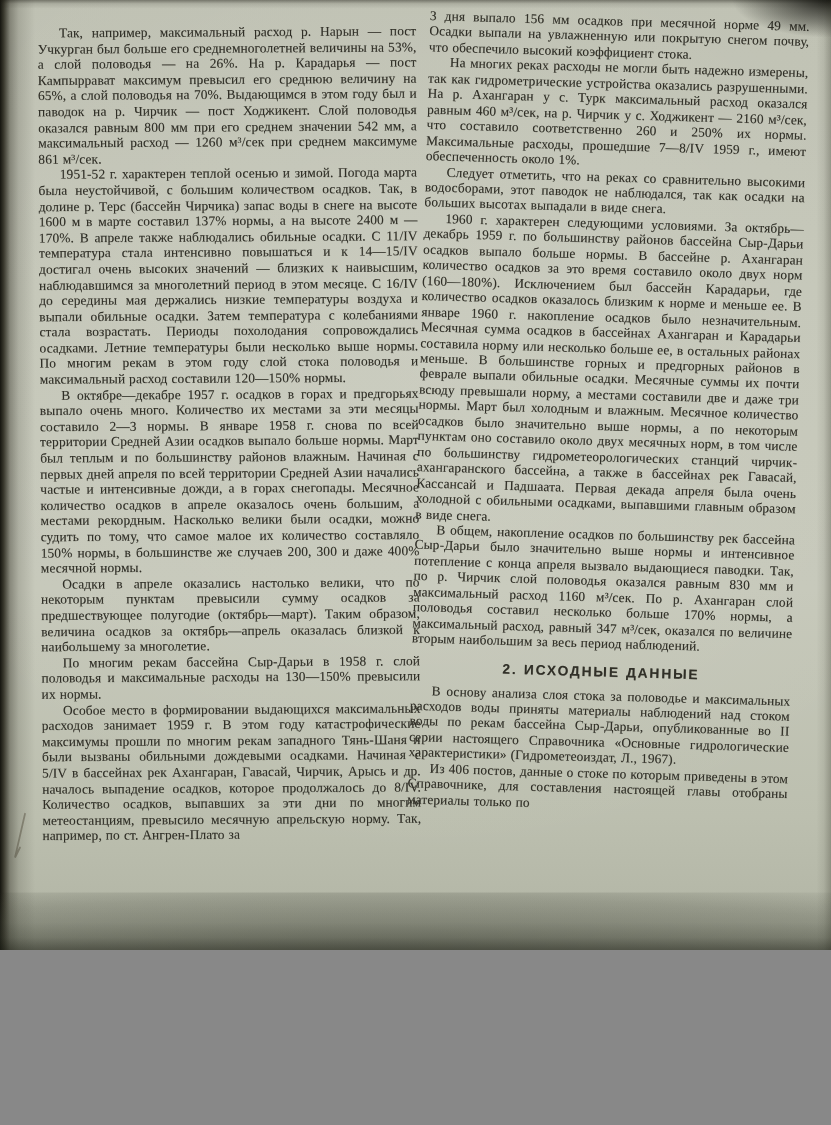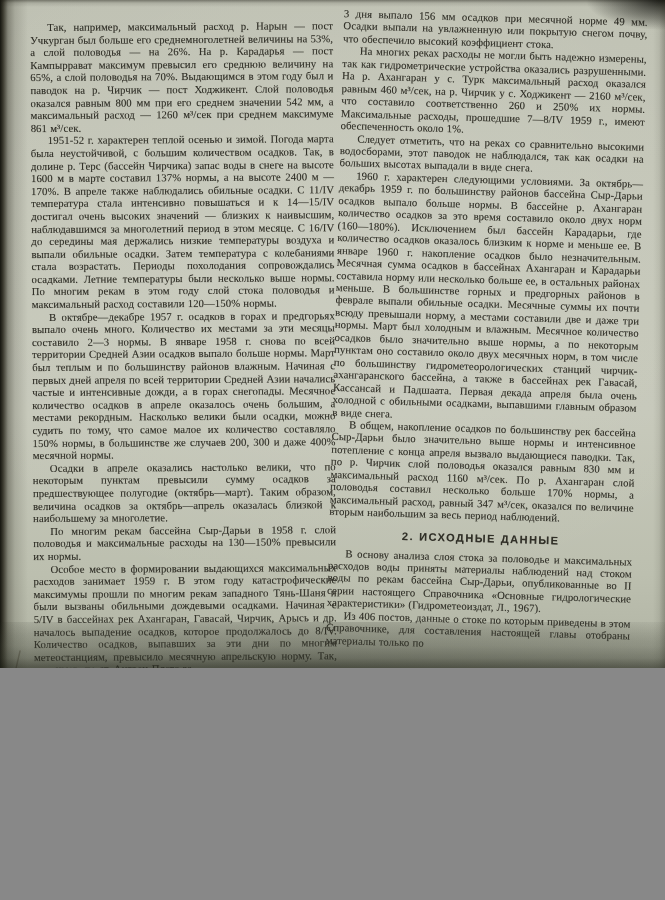--- a/index.html
+++ b/index.html
@@ -1,18 +1,18 @@
 <!DOCTYPE html>
 <html><head>
 <meta charset="utf-8">
 <style>
   html,body { margin:0; padding:0; background:#888; }
   .page {
     position:relative;
-    width:665px; height:668px;
+    width:665px; height:760px;
     margin:0 auto;
     overflow:hidden;
     background-color:#c2c4b6;
     background-image:
       radial-gradient(ellipse 120% 90% at 52% 38%, rgba(255,255,250,0.10) 0%, rgba(255,255,250,0.0) 60%),
       linear-gradient(180deg, #bfc1b3 0%, #c4c6b8 30%, #c6c8ba 62%, #bcbfaf 86%, #b0b3a3 100%);
     font-family:"Liberation Serif","DejaVu Serif",serif;
     color:#302f27;
   }
   .column {

